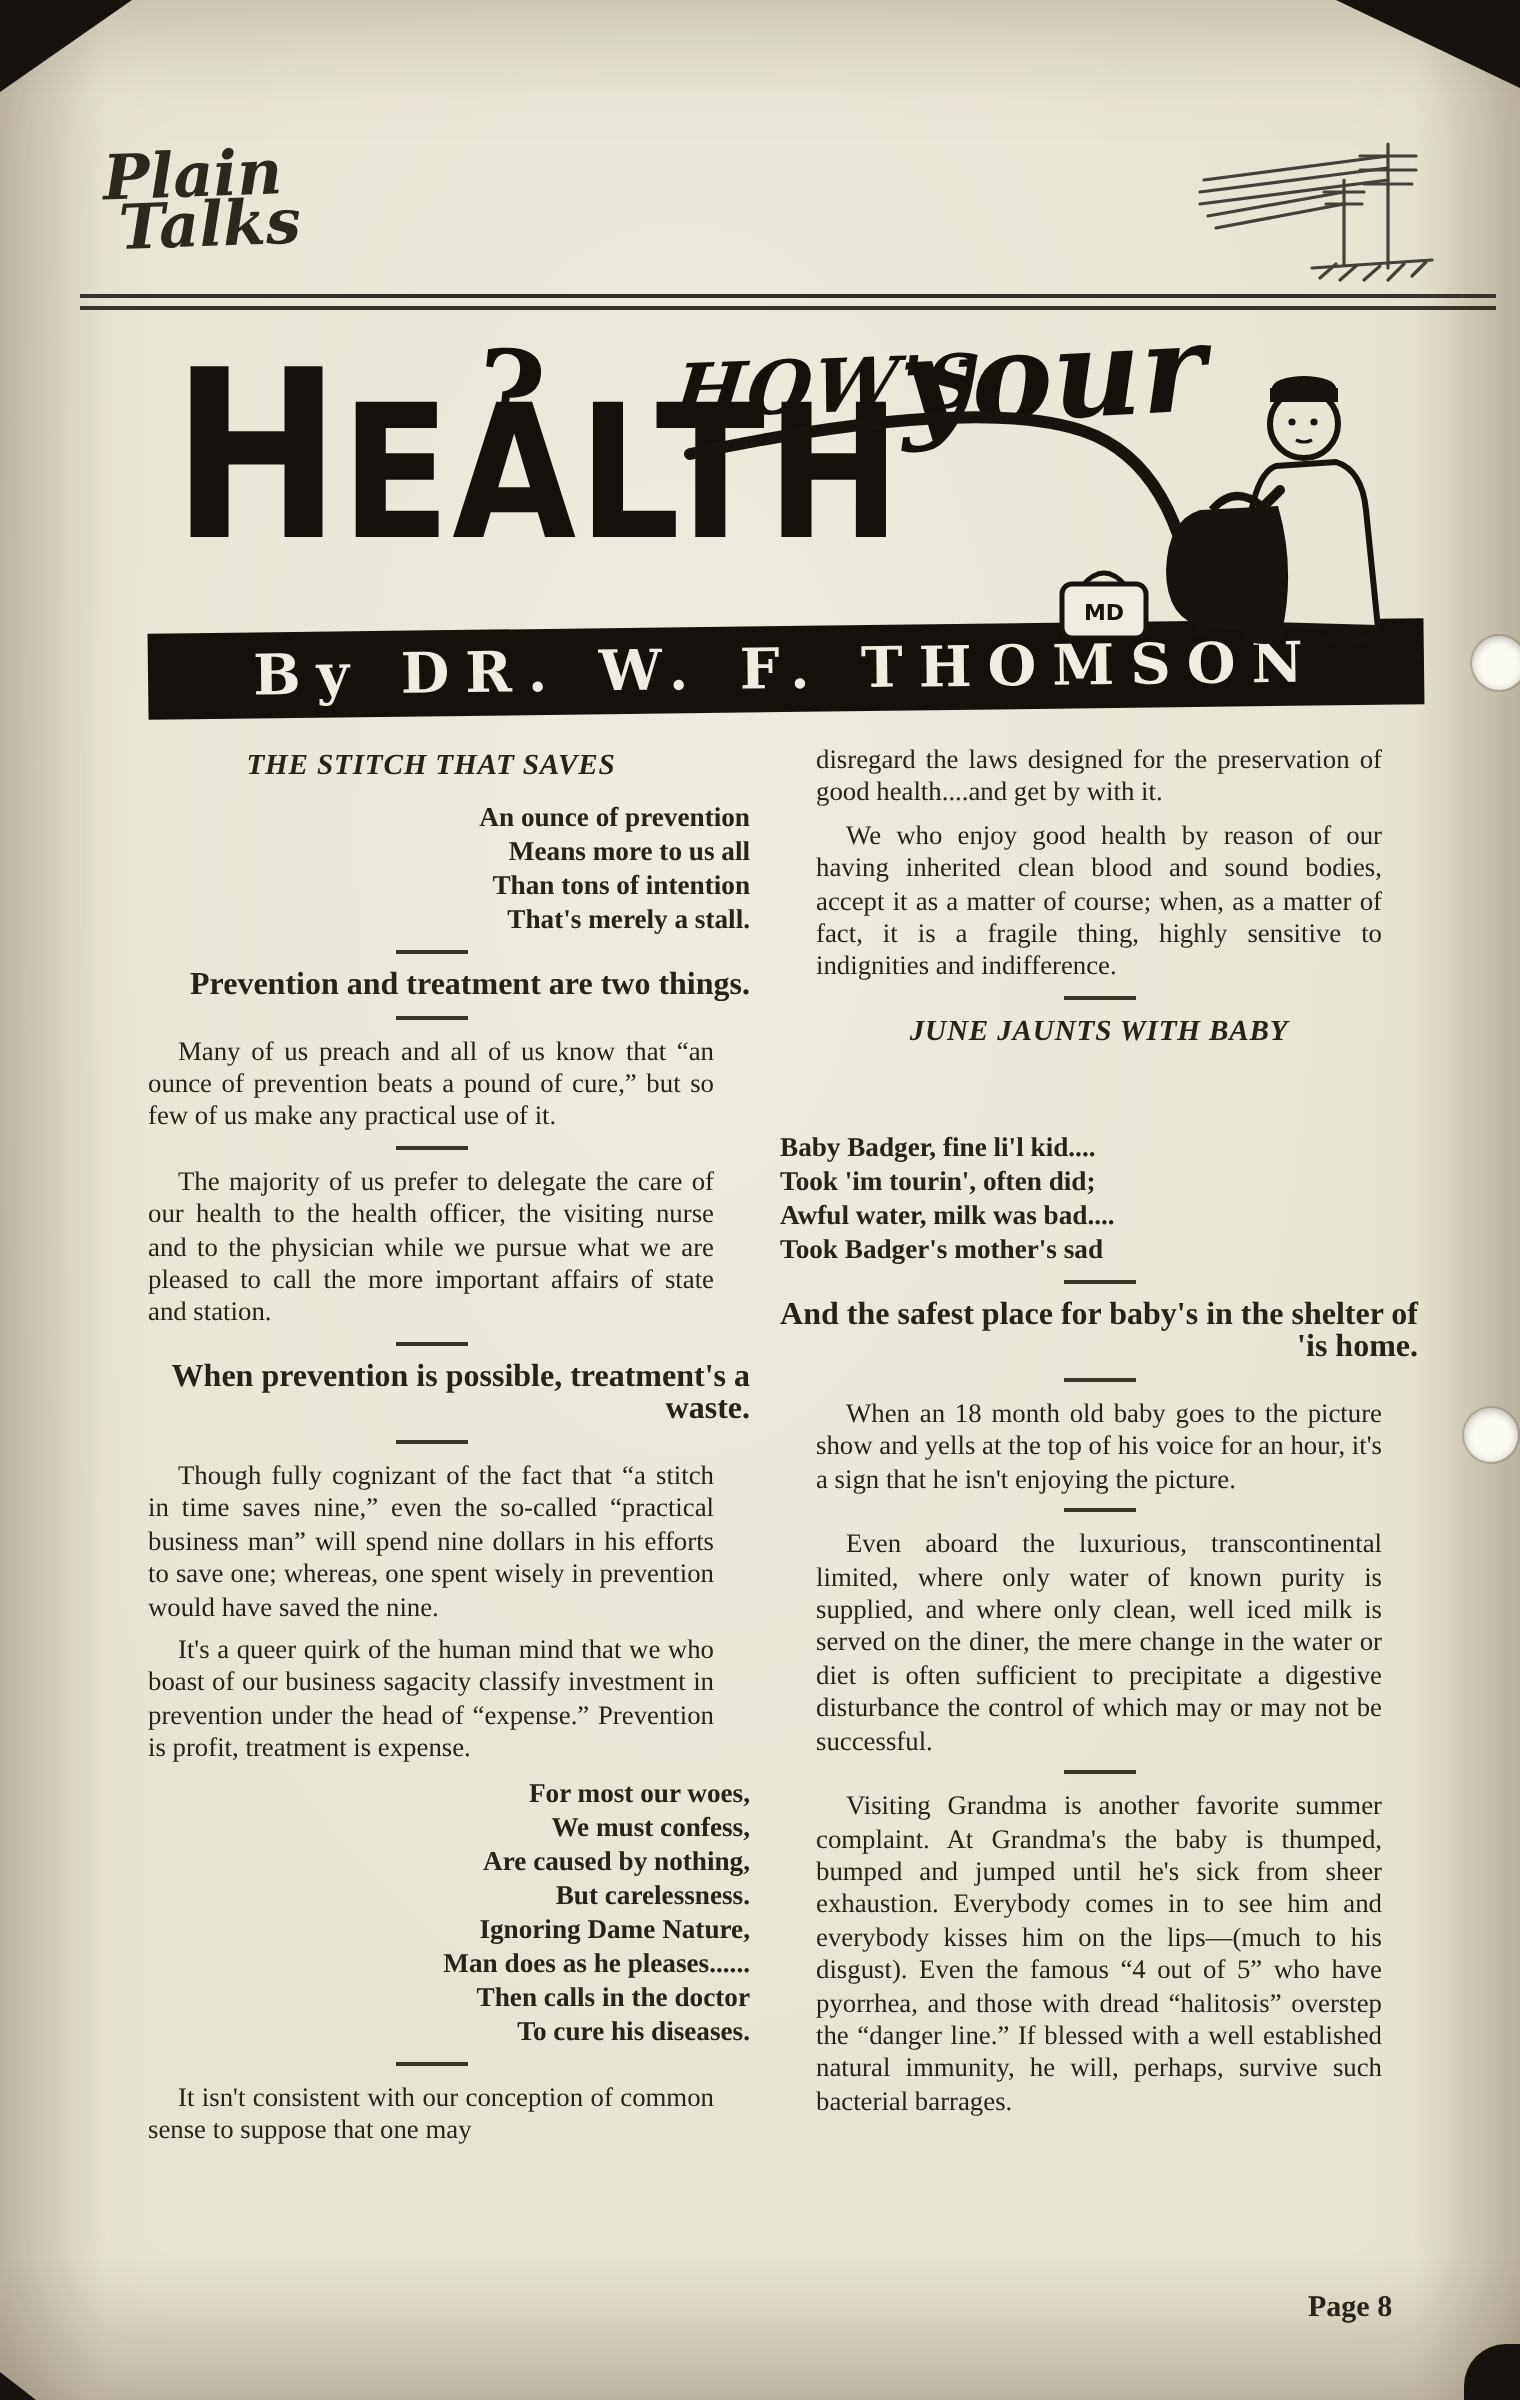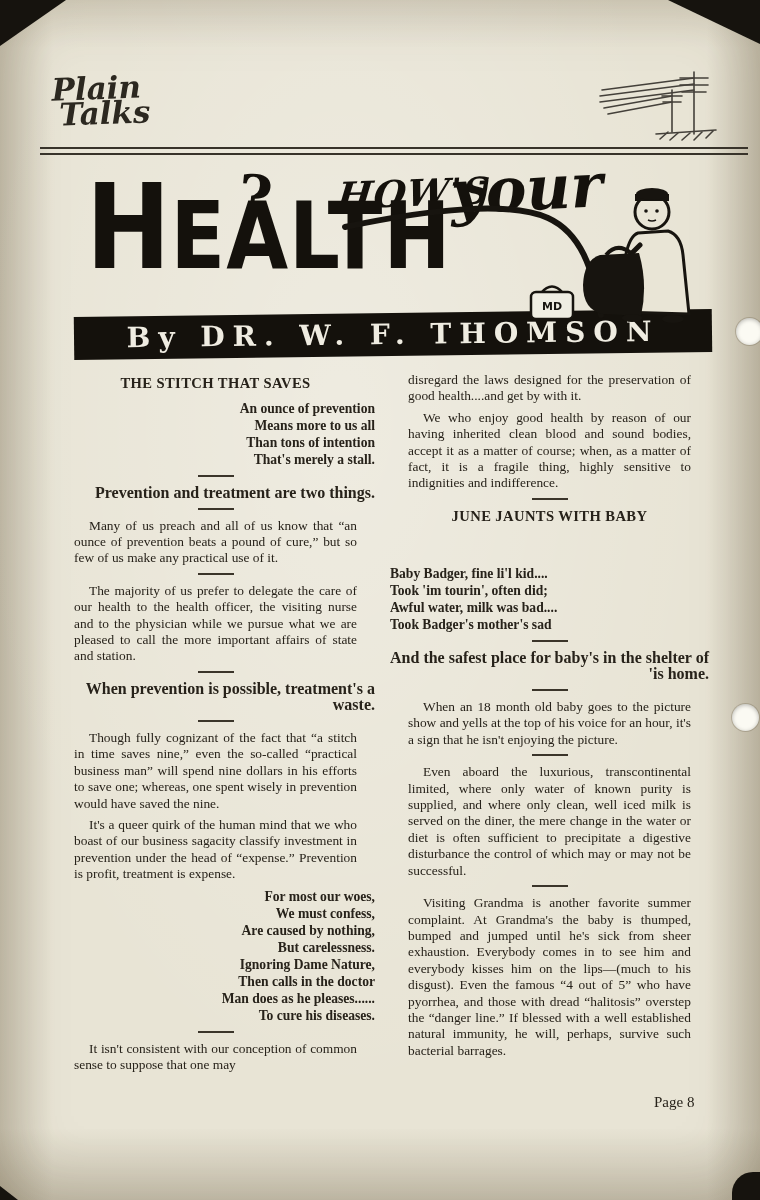--- a/index.html
+++ b/index.html
@@ -54,26 +54,26 @@
   .banner span { color:#efece1; font-family:"DejaVu Serif",serif; font-weight:bold;
     font-size:28px; letter-spacing:8px; white-space:nowrap; }
   .mast-svg { position:absolute; left:0; top:0; pointer-events:none; }
 
   
   .cols { position:absolute; left:56px; top:372px; width:654px; display:flex; gap:15px; }
   .col { width:319px; }
   .col p.para { margin:0 18px 5px; font-size:13.4px; line-height:16.4px; text-align:justify; text-indent:15px; }
   .col p.noindent { text-indent:0; }
   .col p.statement { margin:1px 0 5px; font-weight:bold; font-size:16px; line-height:16.6px; text-indent:0;text-align:right; }
-  .col .heading { font-weight:bold; text-align:center; font-size:14.6px; margin:3px 0 8px; letter-spacing:0.4px; }
+  .col .heading { font-weight:bold; text-align:center; font-size:14.6px; margin:3px 0 8px; letter-spacing:0.4px;font-style:italic; }
   .col .poem { font-weight:bold; text-align:right; font-size:13.6px; line-height:17px; margin:1px 0 7px; }
   .col .poem.left { text-align:left;margin-top:40px; }
   .col .divider { width:36px; height:0; border-top:2px solid #3b352a; margin:6px auto 8px; }
 
-  .pagenum { position:absolute; left:654px; top:1094px; font-weight:normal; font-size:15px; color:#27221a; }
+  .pagenum { position:absolute; left:654px; top:1146px; font-weight:bold; font-size:15px; color:#27221a; }
 
   
   .hole { position:absolute; width:27px; height:27px; border-radius:50%; background:#fbfaf3;
     box-shadow: inset 0 1px 4px rgba(0,0,0,0.28), 0 0 0 1px rgba(120,110,85,0.35); }
   .hole1 { left:736px; top:318px; }
   .hole2 { left:732px; top:704px; }
 </style>
 </head>
 <body>
 
@@ -169,22 +169,22 @@
         <p class="statement">When prevention is possible, treatment's a waste.</p>
         <div class="divider"></div>
         <p class="para">Though fully cognizant of the fact that “a stitch in time saves nine,” even the so-called “practical business man” will spend nine dollars in his efforts to save one; whereas, one spent wisely in prevention would have saved the nine.</p>
         <p class="para">It's a queer quirk of the human mind that we who boast of our business sagacity classify investment in prevention under the head of “expense.” Prevention is profit, treatment is expense.</p>
         <div class="poem">
           <div class="poem-line">For most our woes,</div>
           <div class="poem-line">We must confess,</div>
           <div class="poem-line">Are caused by nothing,</div>
           <div class="poem-line">But carelessness.</div>
           <div class="poem-line">Ignoring Dame Nature,</div>
+          <div class="poem-line">Man does as he pleases......</div>
           <div class="poem-line">Then calls in the doctor</div>
-          <div class="poem-line">Man does as he pleases......</div>
           <div class="poem-line">To cure his diseases.</div>
         </div>
         <div class="divider"></div>
         <p class="para">It isn't consistent with our conception of common sense to suppose that one may</p>
       </div>
     <div class="col">
         <p class="para noindent">disregard the laws designed for the preservation of good health....and get by with it.</p>
         <p class="para">We who enjoy good health by reason of our having inherited clean blood and sound bodies, accept it as a matter of course; when, as a matter of fact, it is a fragile thing, highly sensitive to indignities and indifference.</p>
         <div class="divider"></div>
         <div class="heading">JUNE JAUNTS WITH BABY</div>

